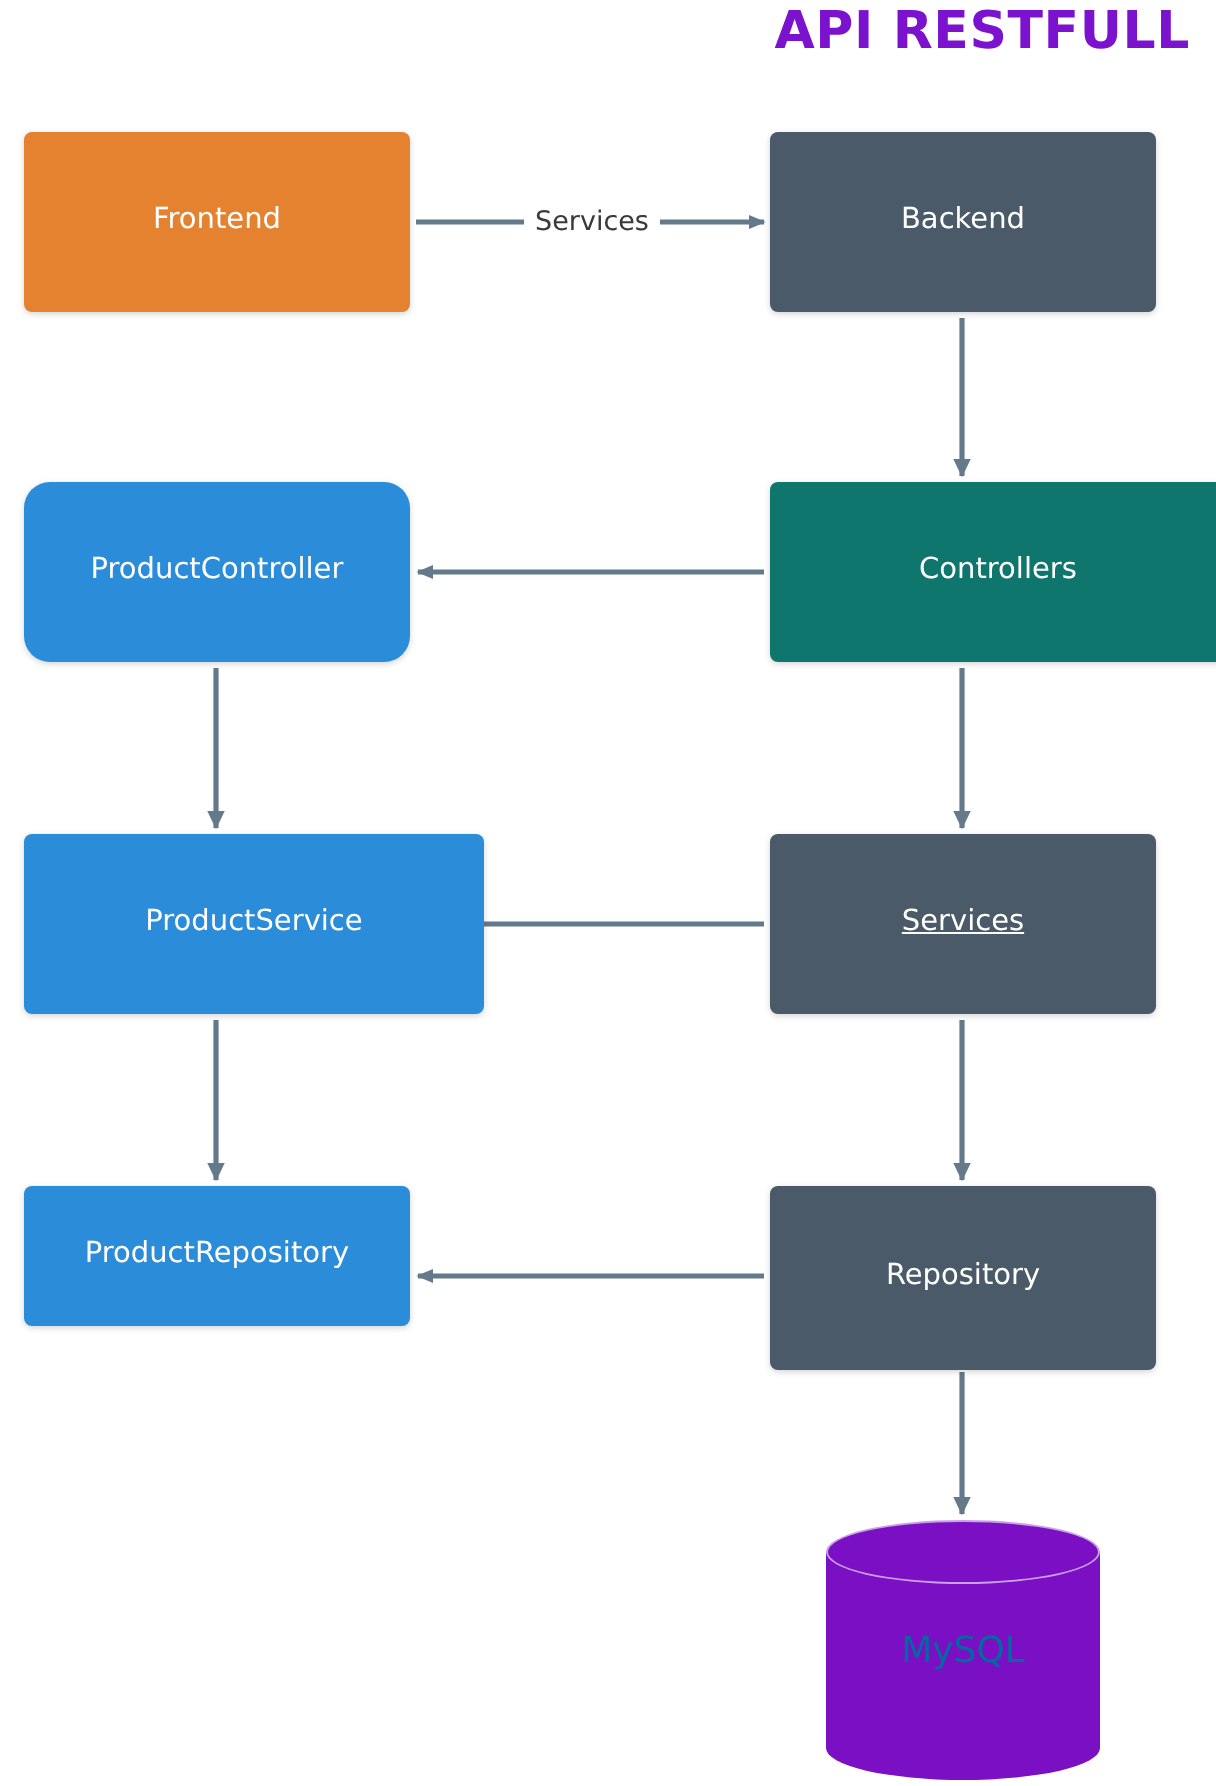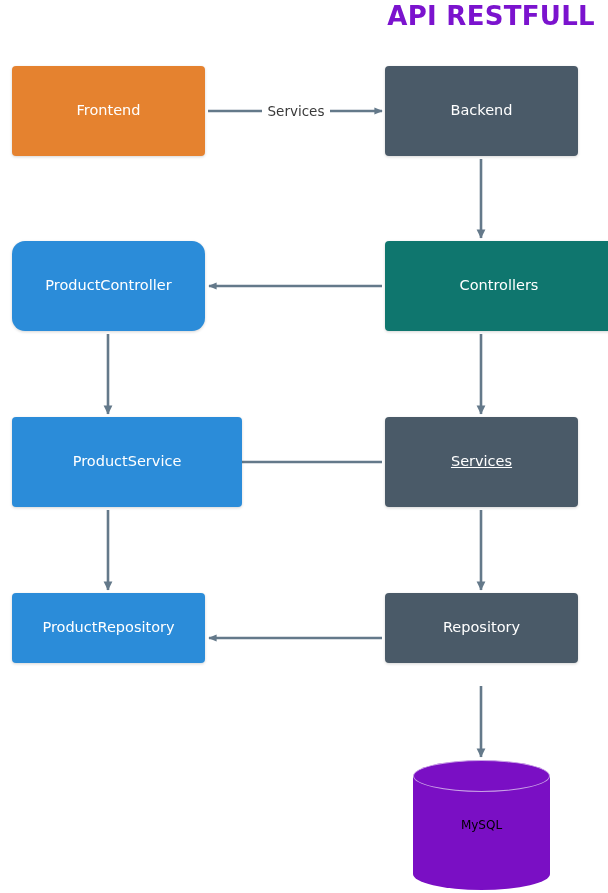--- a/index.html
+++ b/index.html
@@ -88,22 +88,22 @@
   }
   .cyl-label {
     position: absolute;
     left: 0;
     top: 0;
     width: 100%;
     height: 100%;
     display: flex;
     align-items: center;
     justify-content: center;
-    color: #000000;
-    font-size: 12px;
+    color: #0369a1;
+    font-size: 18px;
     font-family: "DejaVu Sans", sans-serif;
     z-index: 3;
   }
 
   .edge-label {
     position: absolute;
     font-size: 13.5px;
     color: #3a3a3a;
     font-family: "DejaVu Sans", sans-serif;
     background: #ffffff;
@@ -169,21 +169,21 @@
       </div>
       <div class="node blue" style="left: 12px; top: 417px; width: 230px; height: 90px; background: rgb(43, 140, 217);">
         <span>ProductService</span>
       </div>
       <div class="node dark" style="left: 385px; top: 417px; width: 193px; height: 90px; background: rgb(74, 90, 104); text-decoration: underline;">
         <span>Services</span>
       </div>
       <div class="node blue" style="left: 12px; top: 593px; width: 193px; height: 70px; background: rgb(43, 140, 217);">
         <span>ProductRepository</span>
       </div>
-      <div class="node dark" style="left: 385px; top: 593px; width: 193px; height: 70px; background: rgb(74, 90, 104);">
+      <div class="node dark" style="left: 385px; top: 593px; width: 193px; height: 92px; background: rgb(74, 90, 104);">
         <span>Repository</span>
       </div>
       <div class="cylinder" style="left: 413px; top: 760px; width: 137px; height: 130px;">
         <div class="cyl-bottom" style="background: rgb(122, 15, 196);"></div>
         <div class="cyl-body" style="background: rgb(122, 15, 196);"></div>
         <div class="cyl-top" style="background: rgb(122, 15, 196);"></div>
         <div class="cyl-label">MySQL</div>
       </div>
     </div>
   <div id="label-layer">

